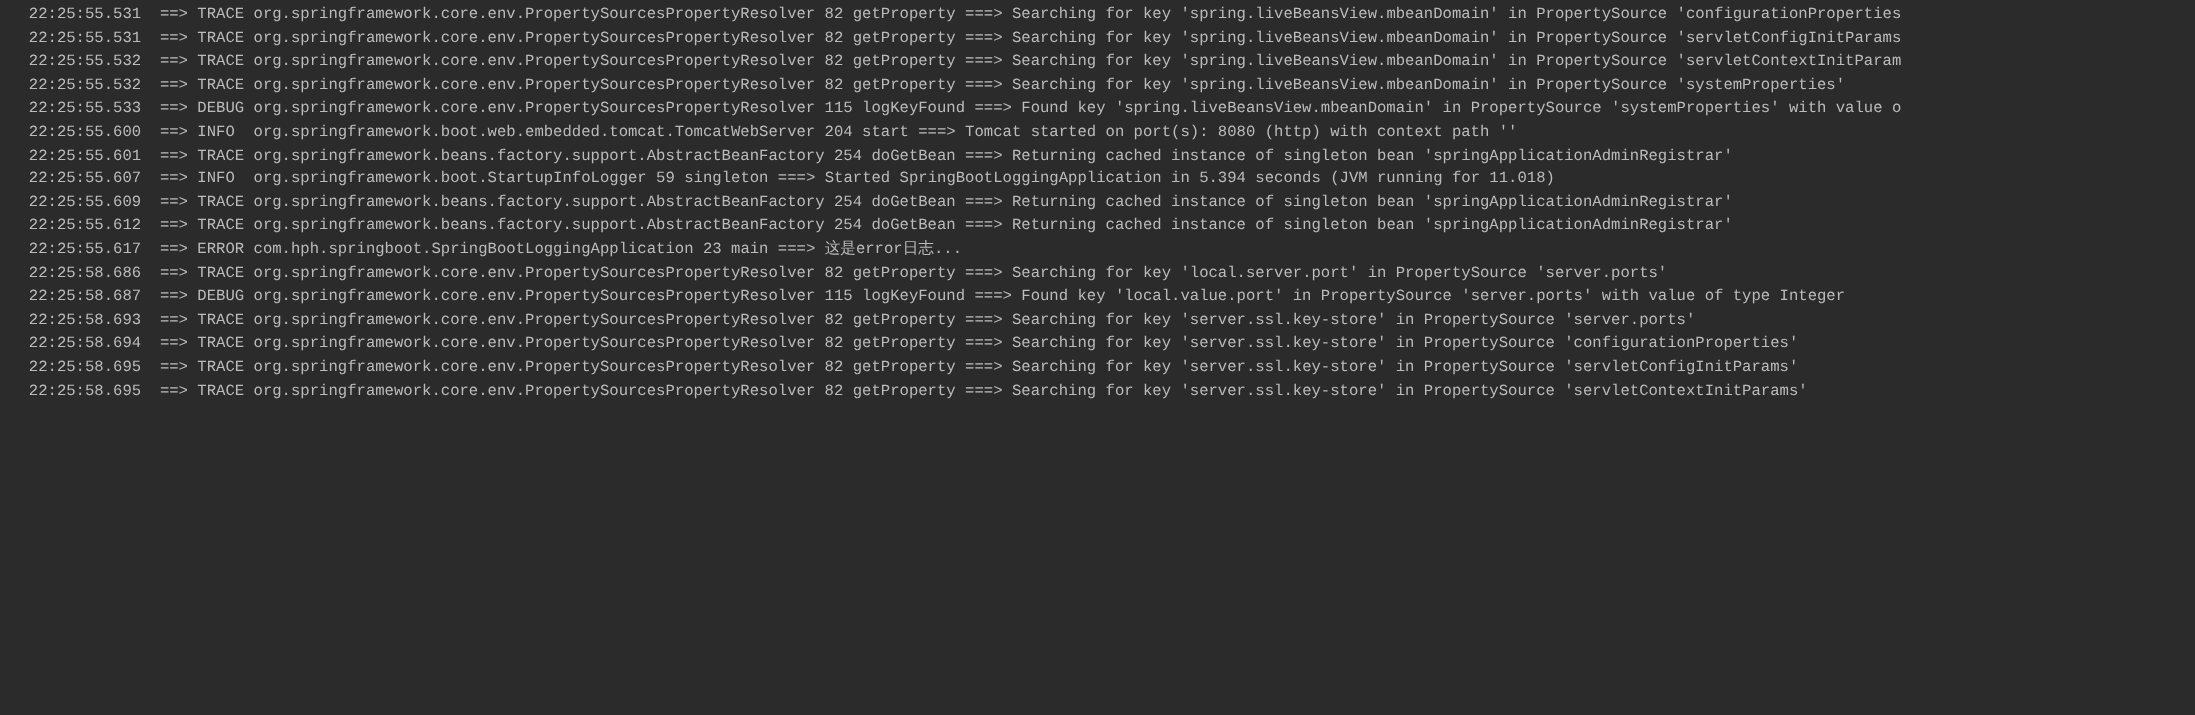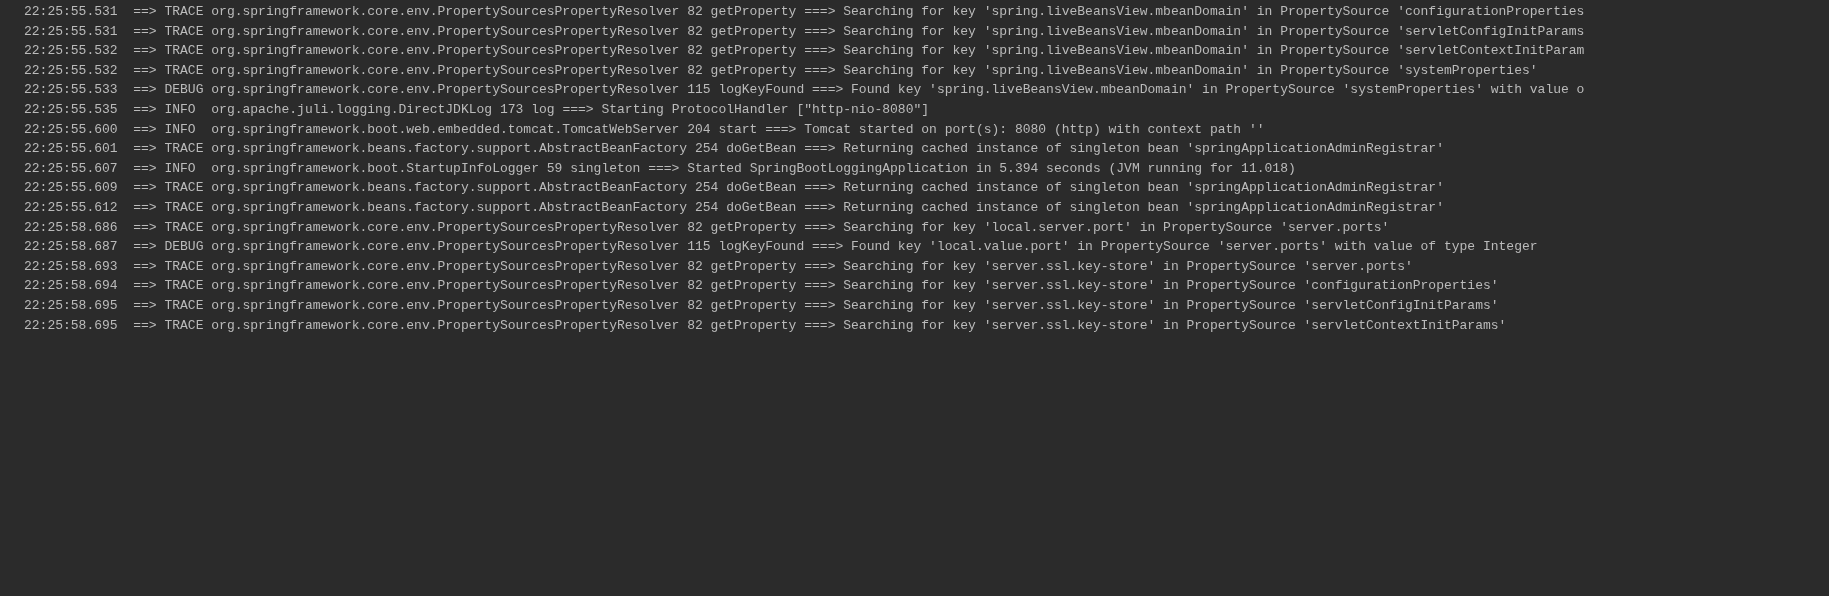--- a/index.html
+++ b/index.html
@@ -25,25 +25,25 @@
   </style>
 </head>
 <body>
 
 <div id="log-container">
     <div class="log-line"><span>22:25:55.531</span>  <span>==&gt;</span> <span>TRACE</span> <span>org.springframework.core.env.PropertySourcesPropertyResolver</span> <span>82</span> <span>getProperty</span> <span>===&gt;</span> <span>Searching for key 'spring.liveBeansView.mbeanDomain' in PropertySource 'configurationProperties</span></div>
     <div class="log-line"><span>22:25:55.531</span>  <span>==&gt;</span> <span>TRACE</span> <span>org.springframework.core.env.PropertySourcesPropertyResolver</span> <span>82</span> <span>getProperty</span> <span>===&gt;</span> <span>Searching for key 'spring.liveBeansView.mbeanDomain' in PropertySource 'servletConfigInitParams</span></div>
     <div class="log-line"><span>22:25:55.532</span>  <span>==&gt;</span> <span>TRACE</span> <span>org.springframework.core.env.PropertySourcesPropertyResolver</span> <span>82</span> <span>getProperty</span> <span>===&gt;</span> <span>Searching for key 'spring.liveBeansView.mbeanDomain' in PropertySource 'servletContextInitParam</span></div>
     <div class="log-line"><span>22:25:55.532</span>  <span>==&gt;</span> <span>TRACE</span> <span>org.springframework.core.env.PropertySourcesPropertyResolver</span> <span>82</span> <span>getProperty</span> <span>===&gt;</span> <span>Searching for key 'spring.liveBeansView.mbeanDomain' in PropertySource 'systemProperties'</span></div>
     <div class="log-line"><span>22:25:55.533</span>  <span>==&gt;</span> <span>DEBUG</span> <span>org.springframework.core.env.PropertySourcesPropertyResolver</span> <span>115</span> <span>logKeyFound</span> <span>===&gt;</span> <span>Found key 'spring.liveBeansView.mbeanDomain' in PropertySource 'systemProperties' with value o</span></div>
-    <div class="log-line"><span>22:25:55.535</span>  <span>==&gt;</span> <span>INFO </span> <span>org.apache.juli.logging.DirectJDKLog</span> <span>173</span> <span>log</span> <span>===&gt;</span> <span>Starting ProtocolHandler ["http-nio-8080"]</span></div>
     <div class="log-line"><span>22:25:55.600</span>  <span>==&gt;</span> <span>INFO </span> <span>org.springframework.boot.web.embedded.tomcat.TomcatWebServer</span> <span>204</span> <span>start</span> <span>===&gt;</span> <span>Tomcat started on port(s): 8080 (http) with context path ''</span></div>
     <div class="log-line"><span>22:25:55.601</span>  <span>==&gt;</span> <span>TRACE</span> <span>org.springframework.beans.factory.support.AbstractBeanFactory</span> <span>254</span> <span>doGetBean</span> <span>===&gt;</span> <span>Returning cached instance of singleton bean 'springApplicationAdminRegistrar'</span></div>
     <div class="log-line"><span>22:25:55.607</span>  <span>==&gt;</span> <span>INFO </span> <span>org.springframework.boot.StartupInfoLogger</span> <span>59</span> <span>singleton</span> <span>===&gt;</span> <span>Started SpringBootLoggingApplication in 5.394 seconds (JVM running for 11.018)</span></div>
     <div class="log-line"><span>22:25:55.609</span>  <span>==&gt;</span> <span>TRACE</span> <span>org.springframework.beans.factory.support.AbstractBeanFactory</span> <span>254</span> <span>doGetBean</span> <span>===&gt;</span> <span>Returning cached instance of singleton bean 'springApplicationAdminRegistrar'</span></div>
     <div class="log-line"><span>22:25:55.612</span>  <span>==&gt;</span> <span>TRACE</span> <span>org.springframework.beans.factory.support.AbstractBeanFactory</span> <span>254</span> <span>doGetBean</span> <span>===&gt;</span> <span>Returning cached instance of singleton bean 'springApplicationAdminRegistrar'</span></div>
+    <div class="log-line"><span>22:25:55.617</span>  <span>==&gt;</span> <span>ERROR</span> <span>com.hph.springboot.SpringBootLoggingApplication</span> <span>23</span> <span>main</span> <span>===&gt;</span> <span>这是error日志...</span></div>
     <div class="log-line"><span>22:25:58.686</span>  <span>==&gt;</span> <span>TRACE</span> <span>org.springframework.core.env.PropertySourcesPropertyResolver</span> <span>82</span> <span>getProperty</span> <span>===&gt;</span> <span>Searching for key 'local.server.port' in PropertySource 'server.ports'</span></div>
     <div class="log-line"><span>22:25:58.687</span>  <span>==&gt;</span> <span>DEBUG</span> <span>org.springframework.core.env.PropertySourcesPropertyResolver</span> <span>115</span> <span>logKeyFound</span> <span>===&gt;</span> <span>Found key 'local.value.port' in PropertySource 'server.ports' with value of type Integer</span></div>
     <div class="log-line"><span>22:25:58.693</span>  <span>==&gt;</span> <span>TRACE</span> <span>org.springframework.core.env.PropertySourcesPropertyResolver</span> <span>82</span> <span>getProperty</span> <span>===&gt;</span> <span>Searching for key 'server.ssl.key-store' in PropertySource 'server.ports'</span></div>
     <div class="log-line"><span>22:25:58.694</span>  <span>==&gt;</span> <span>TRACE</span> <span>org.springframework.core.env.PropertySourcesPropertyResolver</span> <span>82</span> <span>getProperty</span> <span>===&gt;</span> <span>Searching for key 'server.ssl.key-store' in PropertySource 'configurationProperties'</span></div>
     <div class="log-line"><span>22:25:58.695</span>  <span>==&gt;</span> <span>TRACE</span> <span>org.springframework.core.env.PropertySourcesPropertyResolver</span> <span>82</span> <span>getProperty</span> <span>===&gt;</span> <span>Searching for key 'server.ssl.key-store' in PropertySource 'servletConfigInitParams'</span></div>
     <div class="log-line"><span>22:25:58.695</span>  <span>==&gt;</span> <span>TRACE</span> <span>org.springframework.core.env.PropertySourcesPropertyResolver</span> <span>82</span> <span>getProperty</span> <span>===&gt;</span> <span>Searching for key 'server.ssl.key-store' in PropertySource 'servletContextInitParams'</span></div>
   </div>
 
 </body></html>

